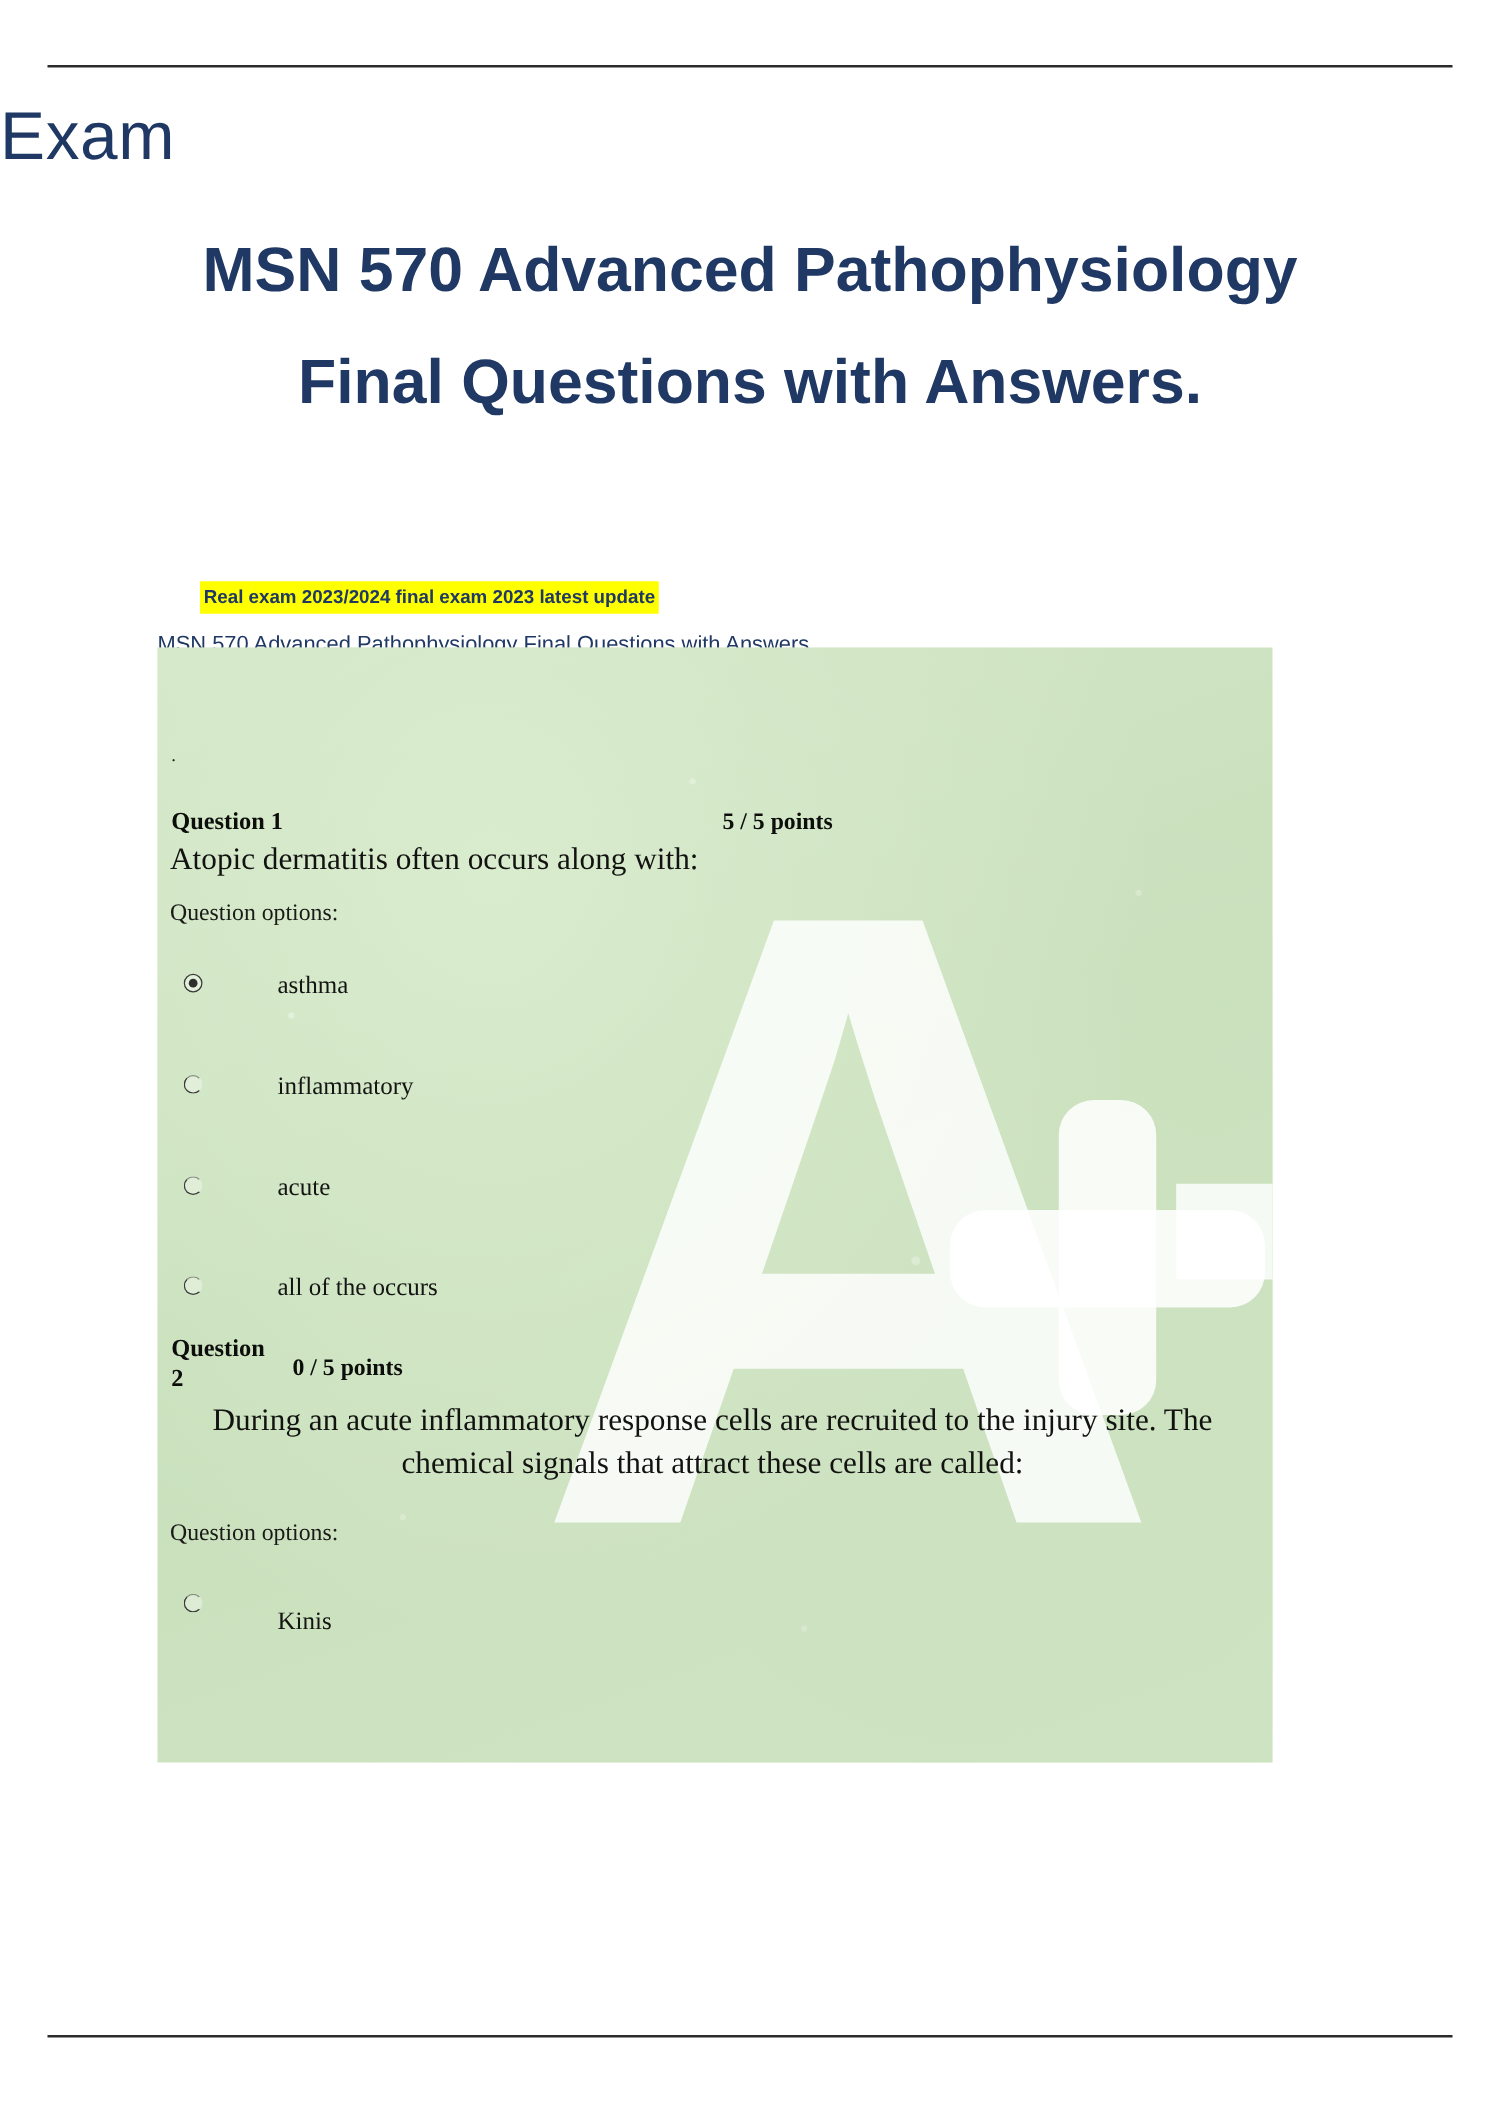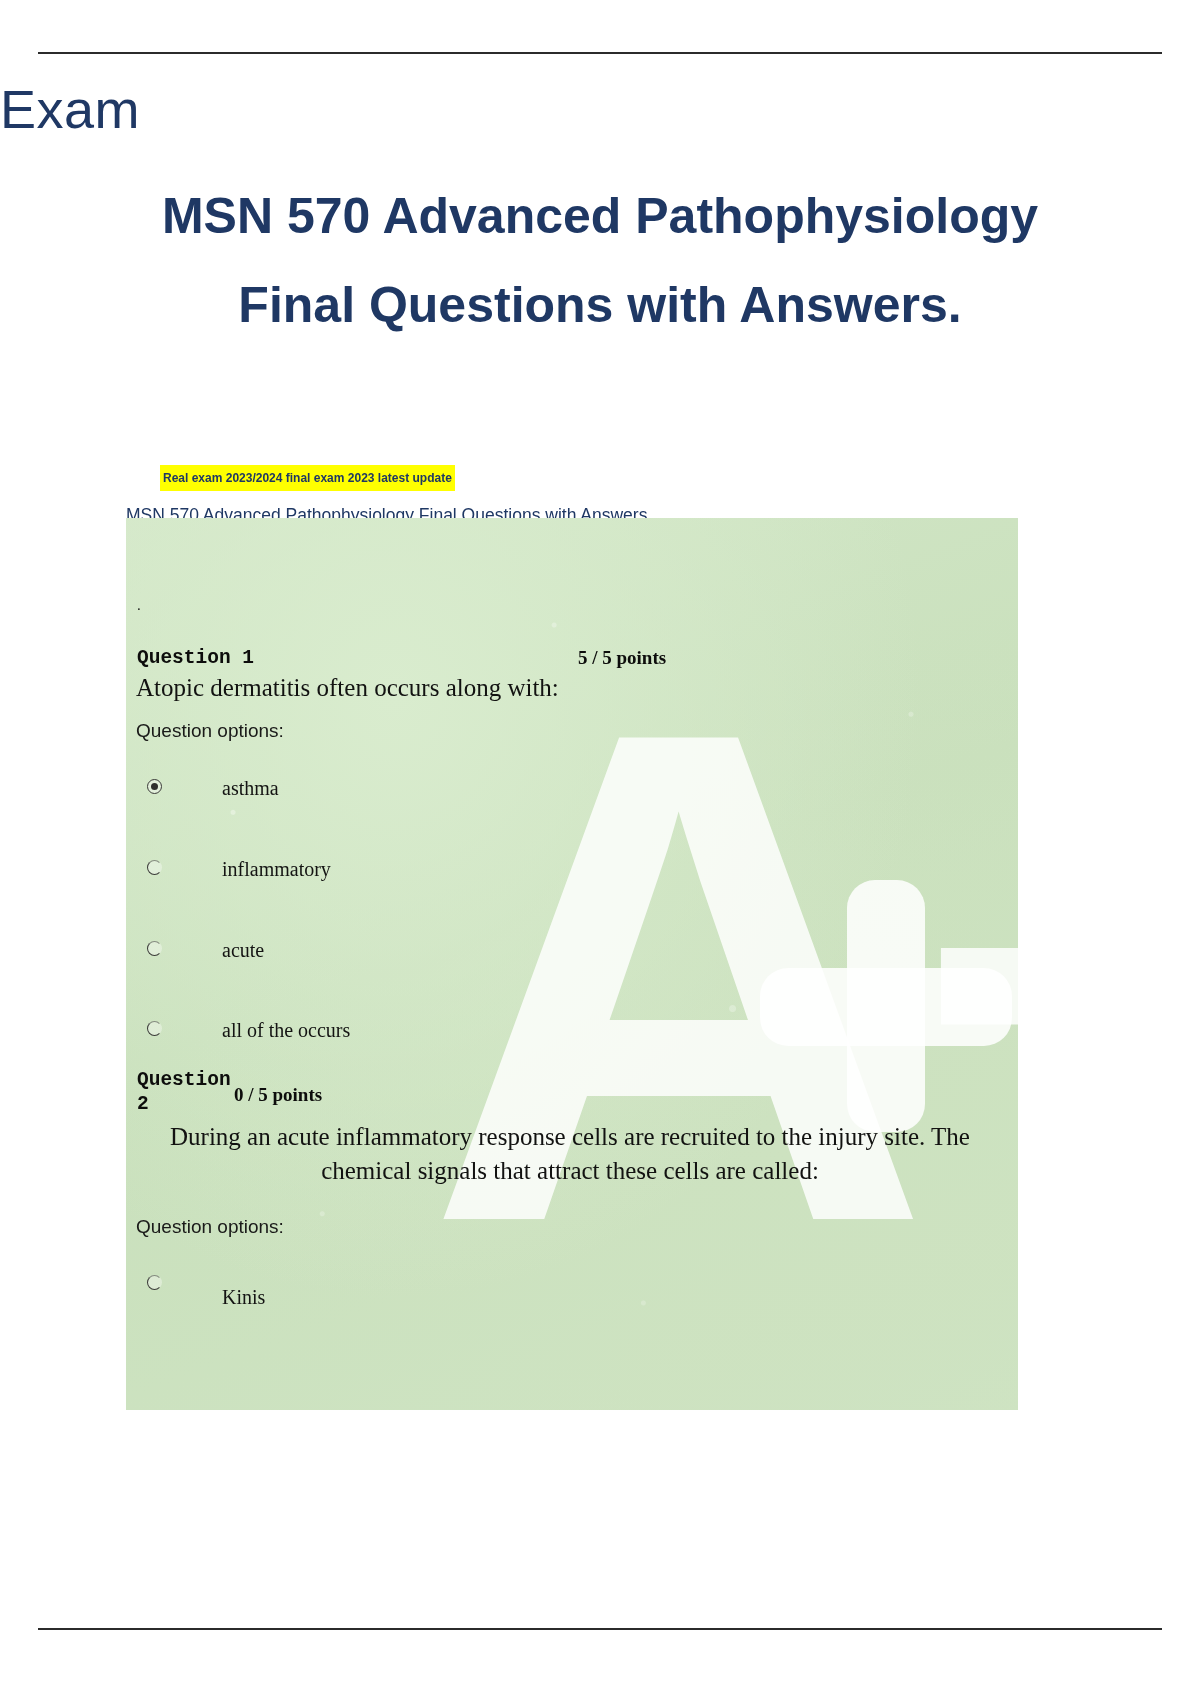--- a/index.html
+++ b/index.html
@@ -55,21 +55,21 @@
     font-size: 50px;
     line-height: 89px;
     font-weight: 700;
     color: #1f3864;
   }
 
   .highlight-line {
     position: absolute;
     left: 160px;
     top: 465px;
-    font-size: 12px;
+    font-size: 15px;
     line-height: 24px;
     font-weight: 600;
     color: #1f3864;
     background: #ffff00;
     padding: 1px 3px;
   }
 
   .subtitle-line {
     position: absolute;
     left: 126px;
@@ -155,21 +155,21 @@
     position: absolute;
     left: 11px;
     top: 80px;
     font-size: 15px;
     line-height: 15px;
     color: #20201f;
   }
 
   .q-head {
     position: absolute;
-    font-family: Liberation Mono, monospace;
+    font-family: Liberation Serif, serif;
     font-weight: 700;
     font-size: 19.5px;
     line-height: 24px;
     color: #0d0d0c;
   }
   .q-points {
     position: absolute;
     font-family: "Liberation Serif", serif;
     font-weight: 700;
     font-size: 19px;
@@ -178,21 +178,21 @@
   }
   .q-text {
     position: absolute;
     font-family: "Liberation Serif", serif;
     font-size: 25px;
     line-height: 34px;
     color: #121211;
   }
   .q-opts-label {
     position: absolute;
-    font-family: Liberation Sans, sans-serif;
+    font-family: Liberation Serif, serif;
     font-size: 19px;
     line-height: 24px;
     color: #1a1a19;
   }
 
   .opt {
     position: absolute;
     font-family: "Liberation Serif", serif;
     font-size: 20px;
     line-height: 24px;

